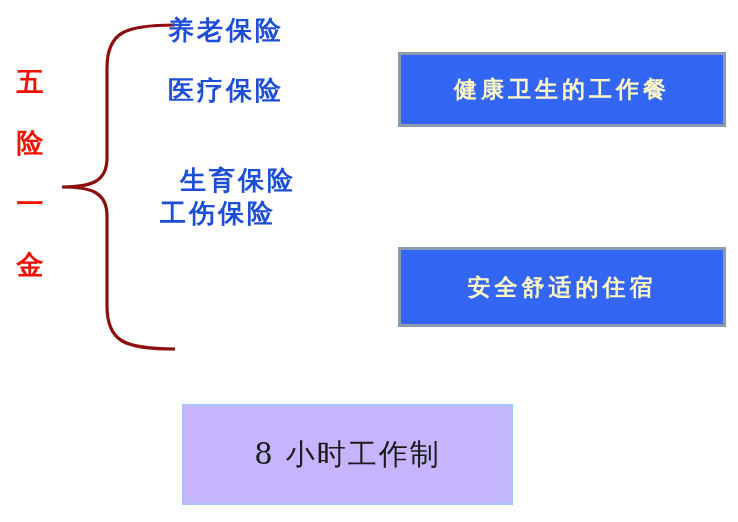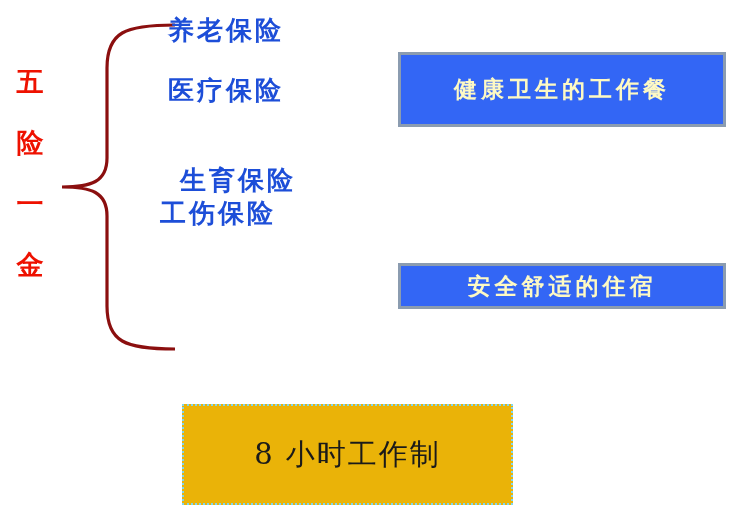--- a/index.html
+++ b/index.html
@@ -93,31 +93,31 @@
   }
   .blue-box .blue-text {
     color: #fdf9c4;
     font-family: "DejaVu Sans", sans-serif;
     font-size: 23px;
     font-weight: bold;
     letter-spacing: 4px;
     white-space: nowrap;
   }
   #box-meal    { left: 398px; top: 52px;  width: 328px; height: 75px; }
-  #box-housing { left: 398px; top: 263px; width: 328px; height: 46px; }
+  #box-housing { left: 398px; top: 247px; width: 328px; height: 80px; }
 
   
   #box-hours {
     position: absolute;
     box-sizing: border-box;
     left: 182px;
     top: 404px;
     width: 331px;
     height: 101px;
-    background: #eab308;
+    background: #c4b5fd;
     border: 2px dotted #7fd6ee;
     display: flex;
     align-items: center;
     justify-content: center;
   }
   #box-hours .hours-text {
     color: #1a1a1a;
     font-family: "DejaVu Serif", serif;
     font-size: 29px;
     letter-spacing: 2px;

